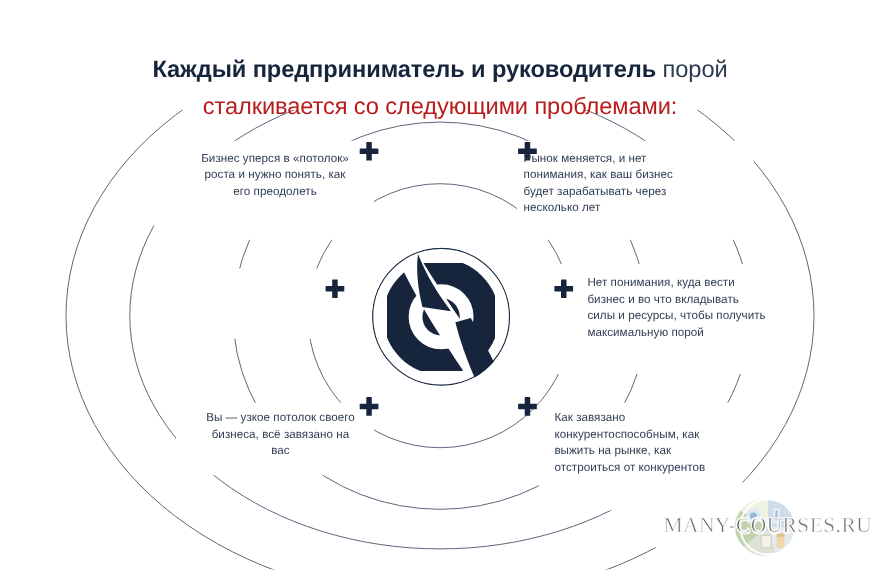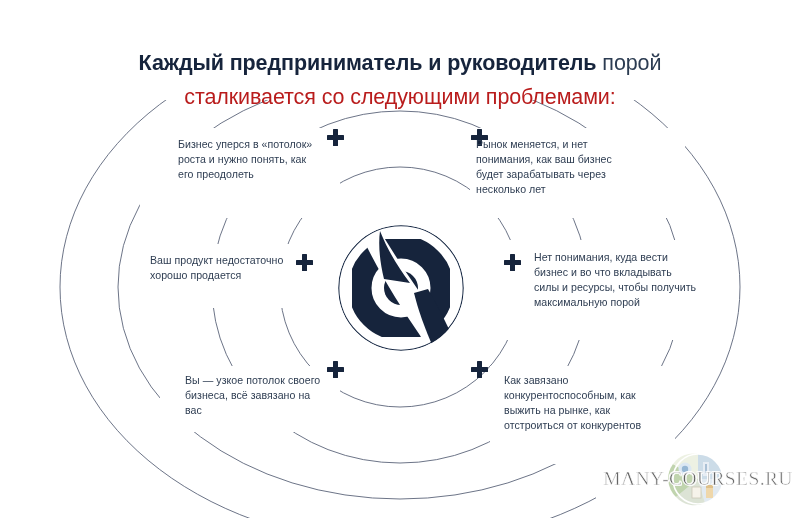--- a/index.html
+++ b/index.html
@@ -61,21 +61,21 @@
   .plus-br { left: 471px; top: 361px; }
 
   
   .note {
     position: absolute;
     color: #2e3d52;
     font-size: 10.6px;
     line-height: 14.9px;
     letter-spacing: 0.03px;
   }
-  .note.right-al { text-align: left; }
+  .note.right-al { text-align: center; }
   .note.left-al  { text-align: left; }
 
   .note-tl { left: 178px; top: 137px; width: 144px; }
   .note-tr { left: 476px; top: 137px; width: 160px; }
   .note-ml { left: 150px; top: 253px; width: 142px; }
   .note-mr { left: 534px; top: 250px; width: 164px; }
   .note-bl { left: 185px; top: 373px; width: 140px; }
   .note-br { left: 504px; top: 373px; width: 155px; }
 
   
@@ -149,21 +149,20 @@
 
   <div class="plus plus-tl"></div>
   <div class="plus plus-tr"></div>
   <div class="plus plus-ml"></div>
   <div class="plus plus-mr"></div>
   <div class="plus plus-bl"></div>
   <div class="plus plus-br"></div>
 
   <div class="note right-al note-tl">Бизнес уперся в «потолок» роста и нужно понять, как его преодолеть</div>
   <div class="note left-al  note-tr">Рынок меняется, и нет понимания, как ваш бизнес будет зарабатывать через несколько лет</div>
-  <div class="note right-al note-ml">Ваш продукт недостаточно хорошо продается</div>
   <div class="note left-al  note-mr">Нет понимания, куда вести бизнес и во что вкладывать силы и ресурсы, чтобы получить максимальную порой</div>
   <div class="note right-al note-bl">Вы — узкое потолок своего бизнеса, всё завязано на вас</div>
   <div class="note left-al  note-br">Как завязано конкурентоспособным, как выжить на рынке, как отстроиться от конкурентов</div>
 
   <svg id="logo" viewBox="0 0 130 130">
     <defs>
       <clipPath id="logoClip">
         <circle cx="65" cy="65" r="63"></circle>
       </clipPath>
 

